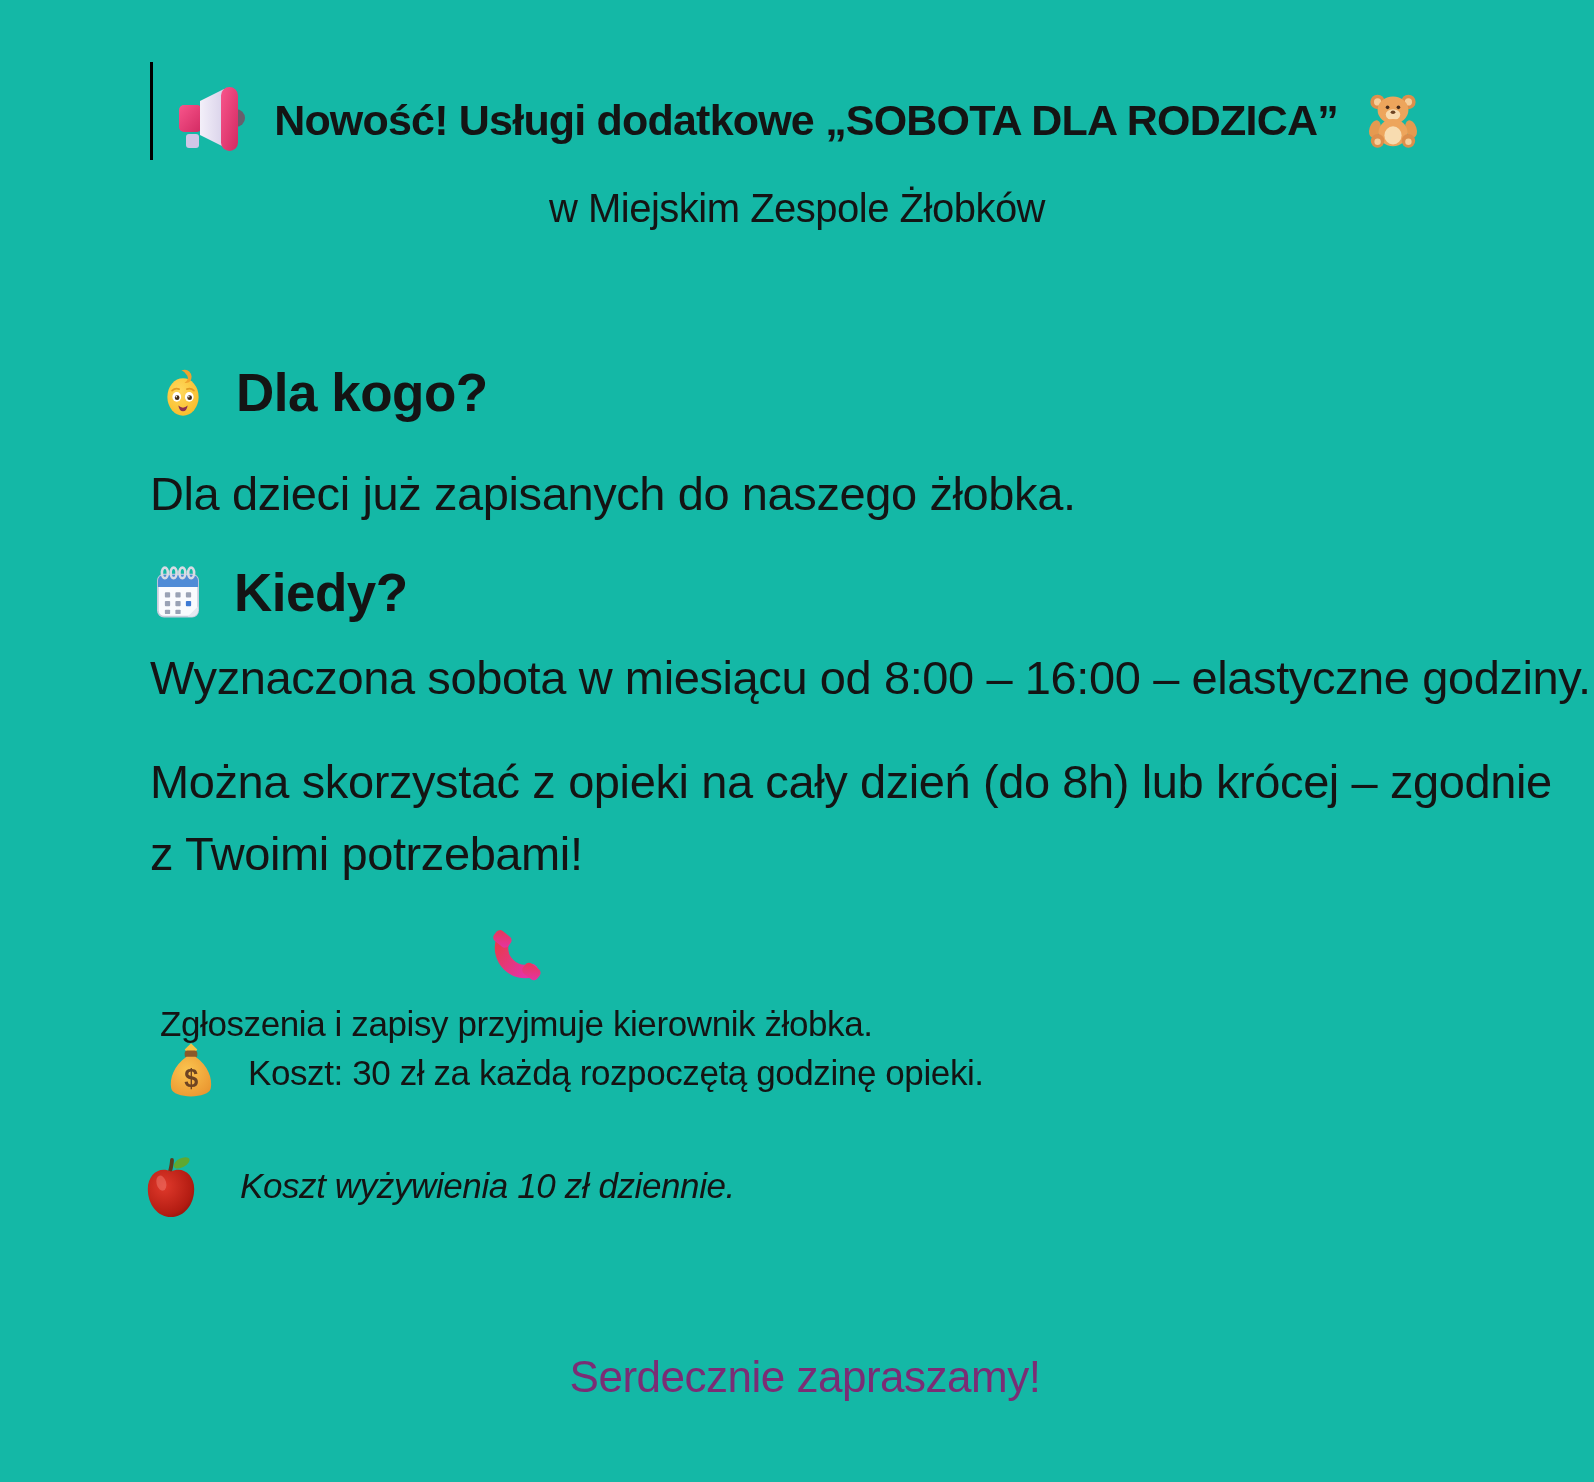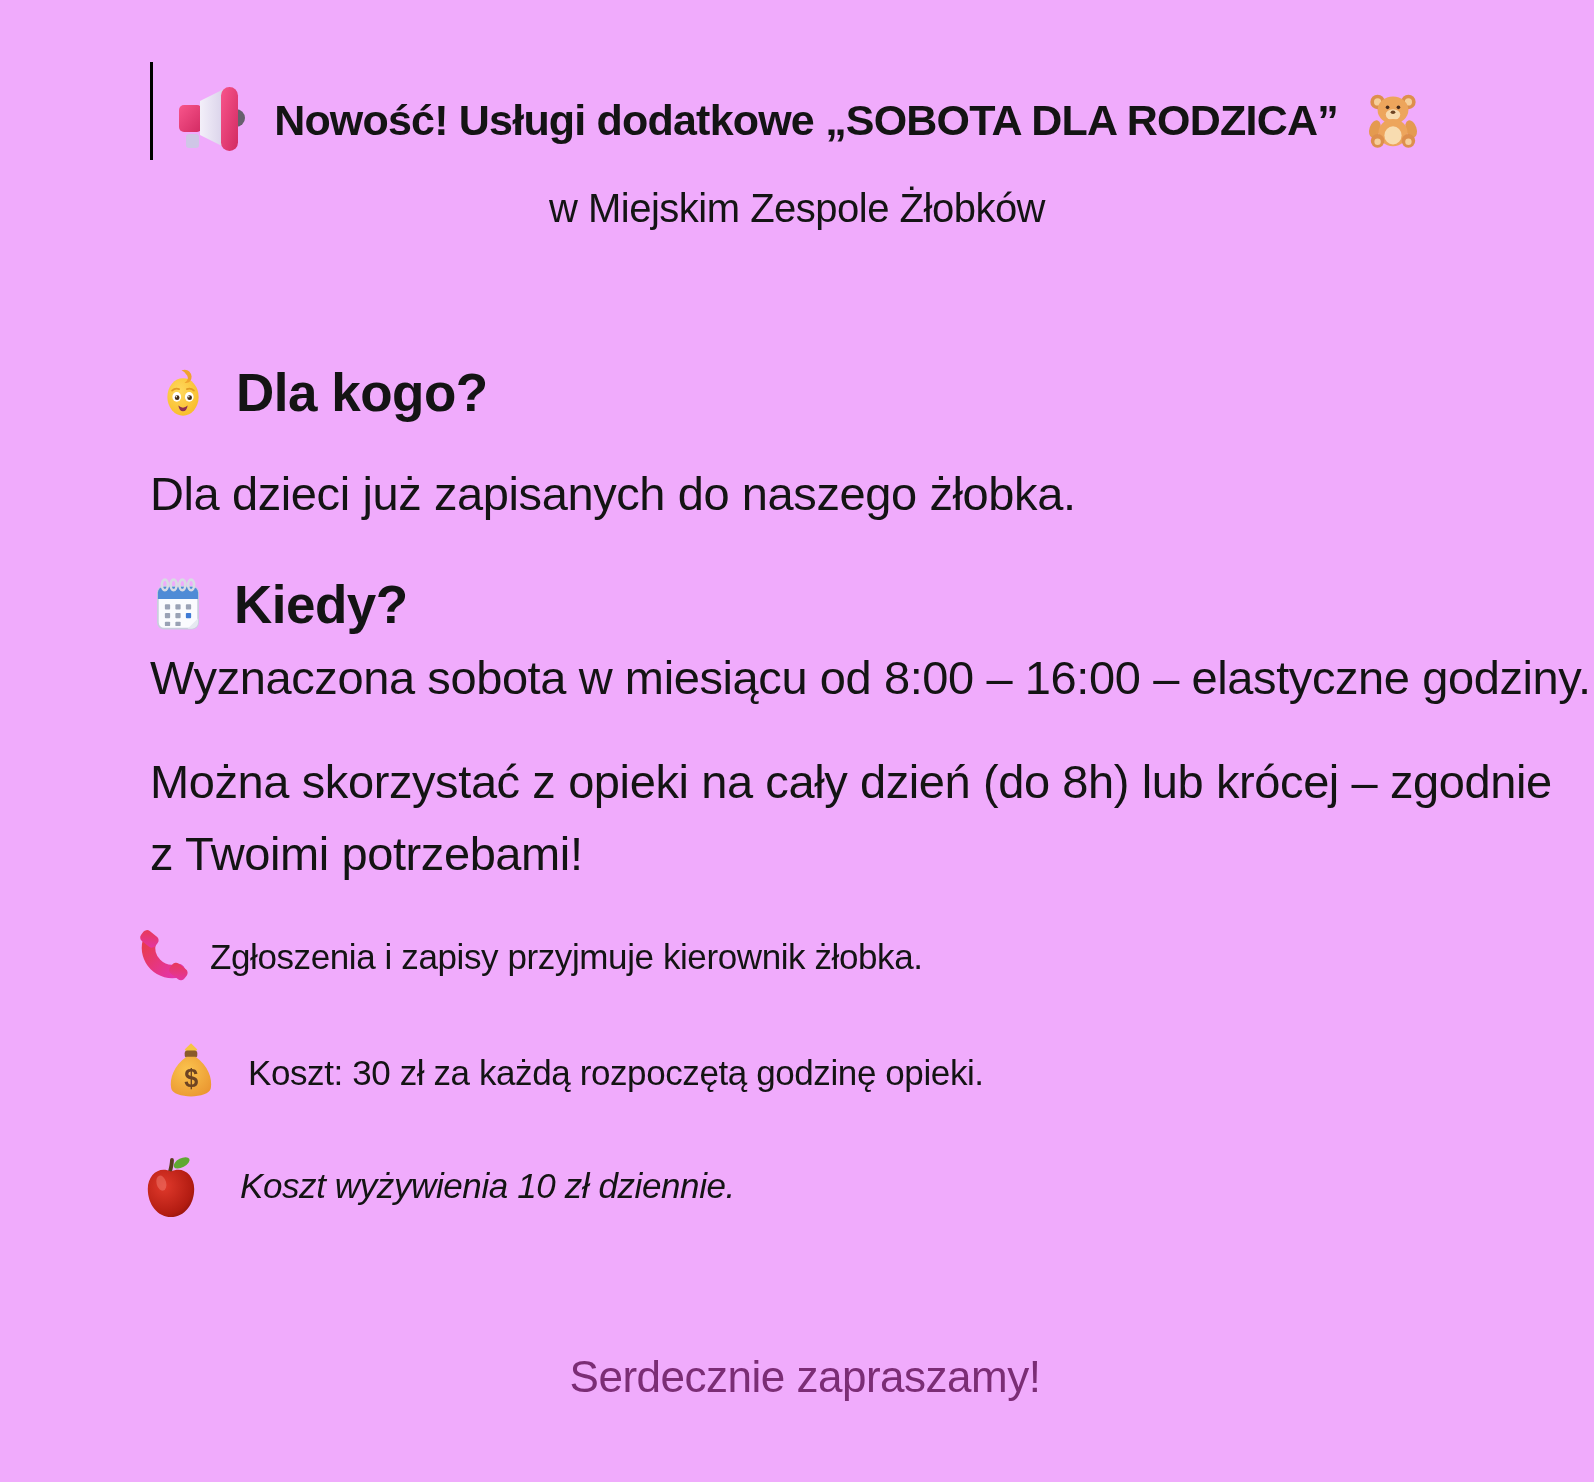--- a/index.html
+++ b/index.html
@@ -1,19 +1,19 @@
 <!DOCTYPE html>
 <html><head>
 <meta charset="utf-8">
 <style>
   html,body { margin:0; padding:0; background:#ffffff; }
   .page {
     position:relative;
     width:1594px; height:1482px;
-    background:#f0abfc;
+    background:#14b8a6;
     font-family:"Liberation Sans", sans-serif;
     color:#141414;
     overflow:hidden;
   }
   .caret {
     position:absolute; left:150px; top:62px;
     width:3px; height:98px; background:#000;
   }
   .header-line1 {
     position:absolute; top:82px; left:0; width:100%;
@@ -111,21 +111,21 @@
         <circle cx="23.5" cy="37.8" r="1" fill="#fff"></circle>
           <circle cx="39.5" cy="37.8" r="1" fill="#fff"></circle>
         <path d="M26 49 q6 5.5 12 0 q-1.5 7.5 -6 7.5 q-4.5 0 -6 -7.5 z" fill="#8c2f4f"></path>
       </svg>
     </span>
     <span>Dla kogo?</span>
   </div>
 
   <div class="body-text" style="left:150px; top:466px;">Dla dzieci już zapisanych do naszego żłobka.</div>
 
-  <div class="row heading-row" style="left:150px; top:562px; margin-top:12px;">
+  <div class="row heading-row" style="left:150px; top:562px; ">
     <span class="icon">
       <svg width="56" height="58" viewBox="0 0 64 66">
         <rect x="9" y="12" width="46" height="48" rx="7" fill="#fafbfe" stroke="#c9cede" stroke-width="2"></rect>
         <path d="M9 19 a7 7 0 0 1 7 -7 h32 a7 7 0 0 1 7 7 v7 H9 z" fill="#4f8bd6"></path>
         <g fill="none" stroke="#d8dbe4" stroke-width="3">
           <ellipse cx="17" cy="10" rx="3.4" ry="6"></ellipse>
           <ellipse cx="27" cy="10" rx="3.4" ry="6"></ellipse>
           <ellipse cx="37" cy="10" rx="3.4" ry="6"></ellipse>
           <ellipse cx="47" cy="10" rx="3.4" ry="6"></ellipse>
         </g>
@@ -142,21 +142,21 @@
         <path d="M55 48 v5 a7 7 0 0 1 -7 7 h-5 z" fill="#e6e9f1"></path>
       </svg>
     </span>
     <span>Kiedy?</span>
   </div>
 
   <div class="body-text" style="left:150px; top:650px;">Wyznaczona sobota w miesiącu od 8:00 – 16:00 – elastyczne godziny.</div>
   <div class="body-text" style="left:150px; top:754px;">Można skorzystać z opieki na cały dzień (do 8h) lub krócej – zgodnie</div>
   <div class="body-text" style="left:150px; top:826px;">z Twoimi potrzebami!</div>
 
-  <div class="row bullet-row" style="left:134px; top:928px; gap:18px;">
+  <div class="row bullet-row" style="left:160px; top:928px; gap:18px;flex-direction:column;">
     <span class="icon">
       <svg width="58" height="58" viewBox="0 0 64 64">
         <defs>
           <linearGradient id="pk2" x1="0" y1="0" x2="1" y2="1">
             <stop offset="0" stop-color="#e83a51"></stop>
               <stop offset="1" stop-color="#e433a8"></stop>
           </linearGradient>
         </defs>
         <path d="M17 15 A 26 26 0 0 0 49 47" fill="none" stroke="url(#pk2)" stroke-width="15" stroke-linecap="round"></path>
         <rect x="7" y="5" width="20" height="14" rx="5" fill="url(#pk2)" transform="rotate(38 17 12)"></rect>

